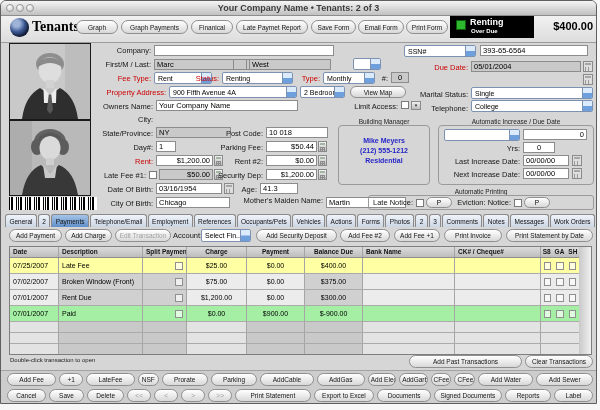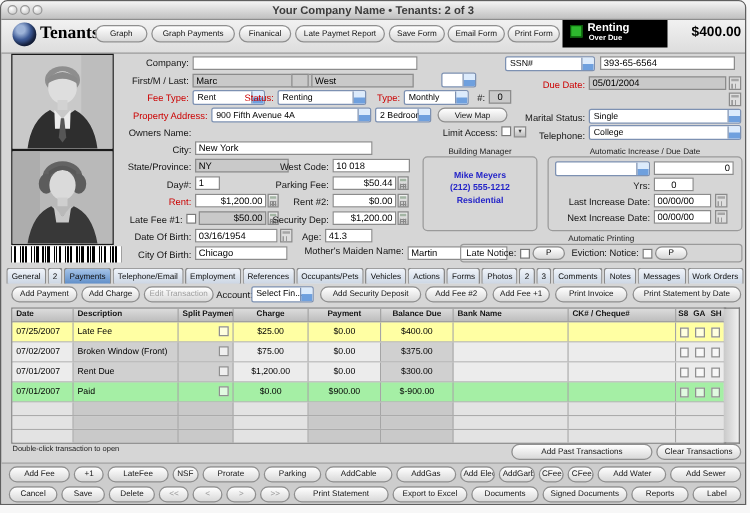--- a/index.html
+++ b/index.html
@@ -150,30 +150,30 @@
   <div class="PU" style="left:322px;top:71px;width:52px">Monthly</div>
   <div class="L" style="left:375px;top:72px;width:12px">#:</div>
   <div class="I G ce" style="left:390px;top:71px;width:18px">0</div>
 
   <div class="L R" style="left:95px;top:86px;width:70px">Property Address:</div>
   <div class="PU" style="left:168px;top:85px;width:128px">900 Fifth Avenue 4A</div>
   <div class="PU" style="left:299px;top:85px;width:45px">2 Bedrooms</div>
   <div class="p h12" style="left:349px;top:85px;width:56px">View Map</div>
 
   <div class="L" style="left:92px;top:100px;width:60px">Owners Name:</div>
+  <div class="I" style="left:155px;top:99px;width:142px">Your Company Name</div>
   <div class="L" style="left:345px;top:100px;width:52px">Limit Access:</div>
   <div class="ck" style="left:400px;top:100px"></div>
   <div class="dd" style="left:410px;top:100px"></div>
 
   <div class="L" style="left:112px;top:113px;width:40px">City:</div>
-  <div class="I" style="left:155px;top:112px;width:142px">New York</div>
 
   <div class="L" style="left:82px;top:127px;width:70px">State/Province:</div>
   <div class="I G" style="left:155px;top:126px;width:75px">NY</div>
-  <div class="L" style="left:212px;top:127px;width:50px">West Code:</div>
+  <div class="L" style="left:212px;top:127px;width:50px">Post Code:</div>
   <div class="I" style="left:265px;top:126px;width:62px">10 018</div>
 
   <div class="L" style="left:112px;top:141px;width:40px">Day#:</div>
   <div class="I" style="left:155px;top:140px;width:20px">1</div>
   <div class="L" style="left:202px;top:141px;width:60px">Parking Fee:</div>
   <div class="I ra" style="left:265px;top:140px;width:51px">$50.44</div>
   <div class="cc" style="left:317px;top:140px"></div>
 
   <div class="L R" style="left:112px;top:155px;width:40px">Rent:</div>
   <div class="I ra" style="left:155px;top:154px;width:57px">$1,200.00</div>

